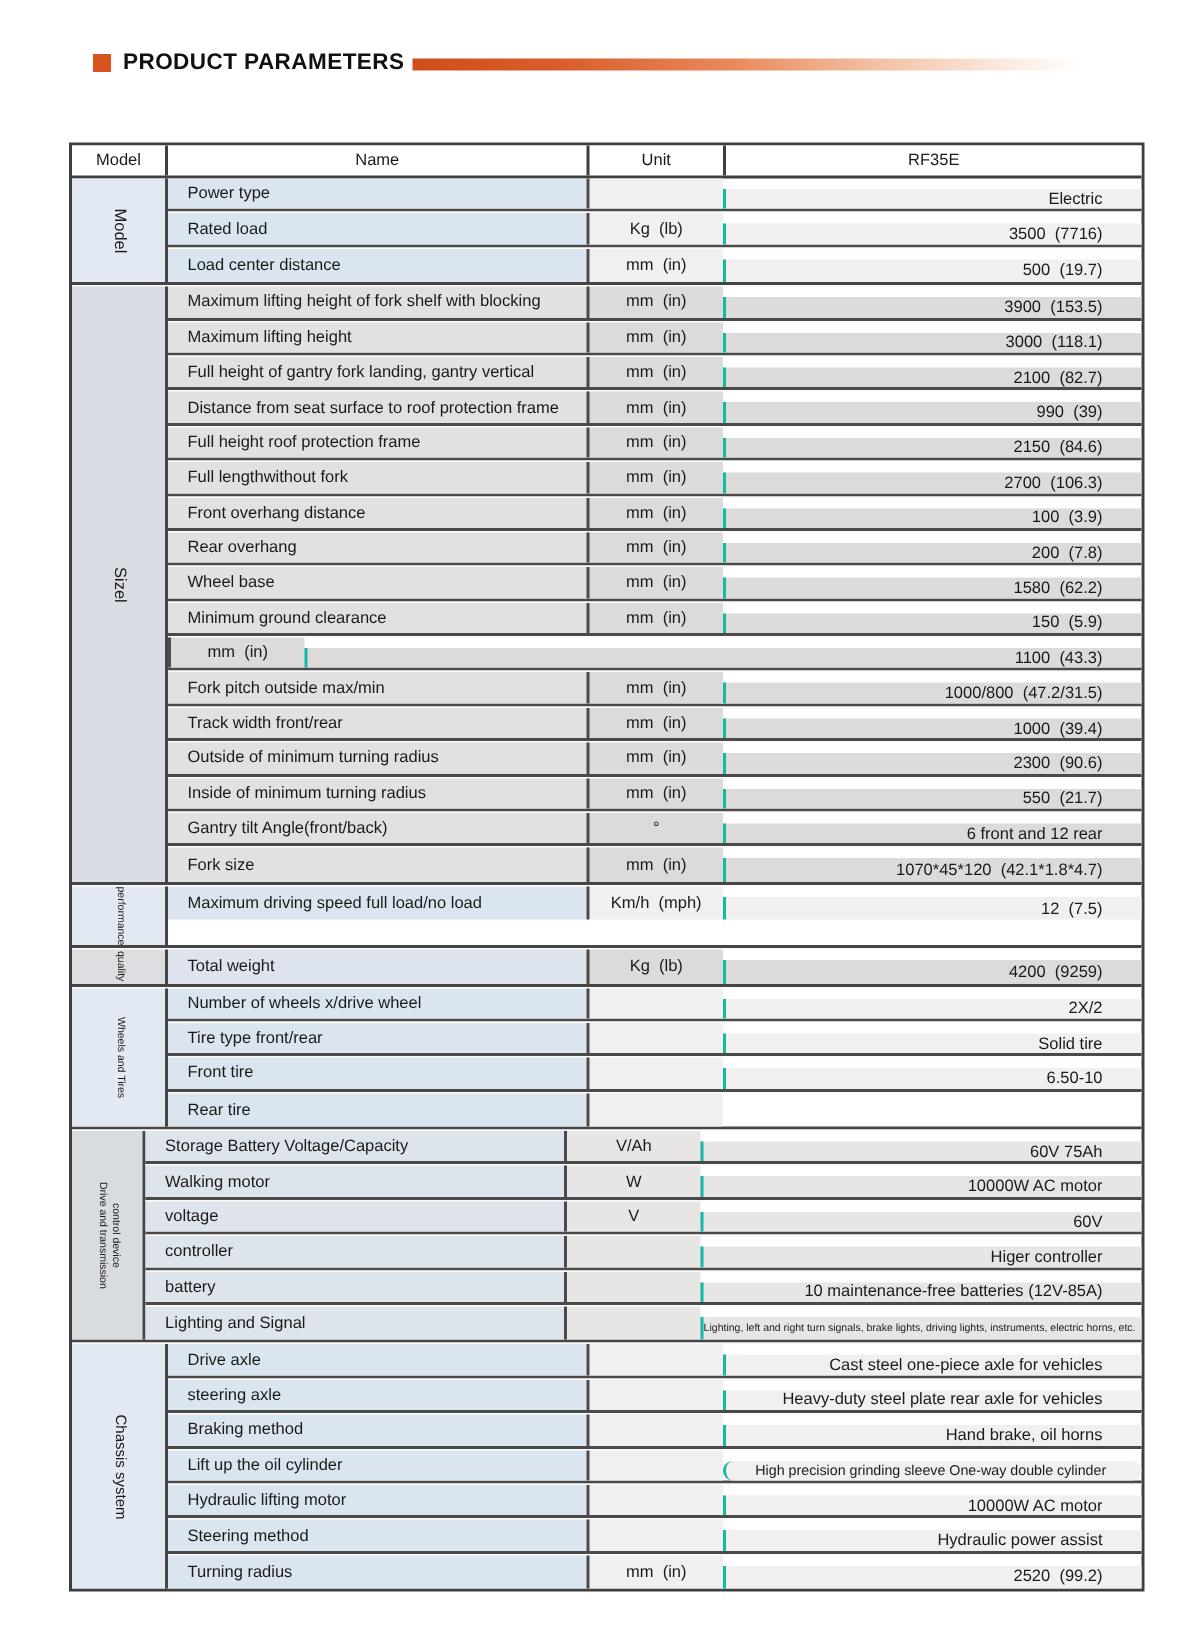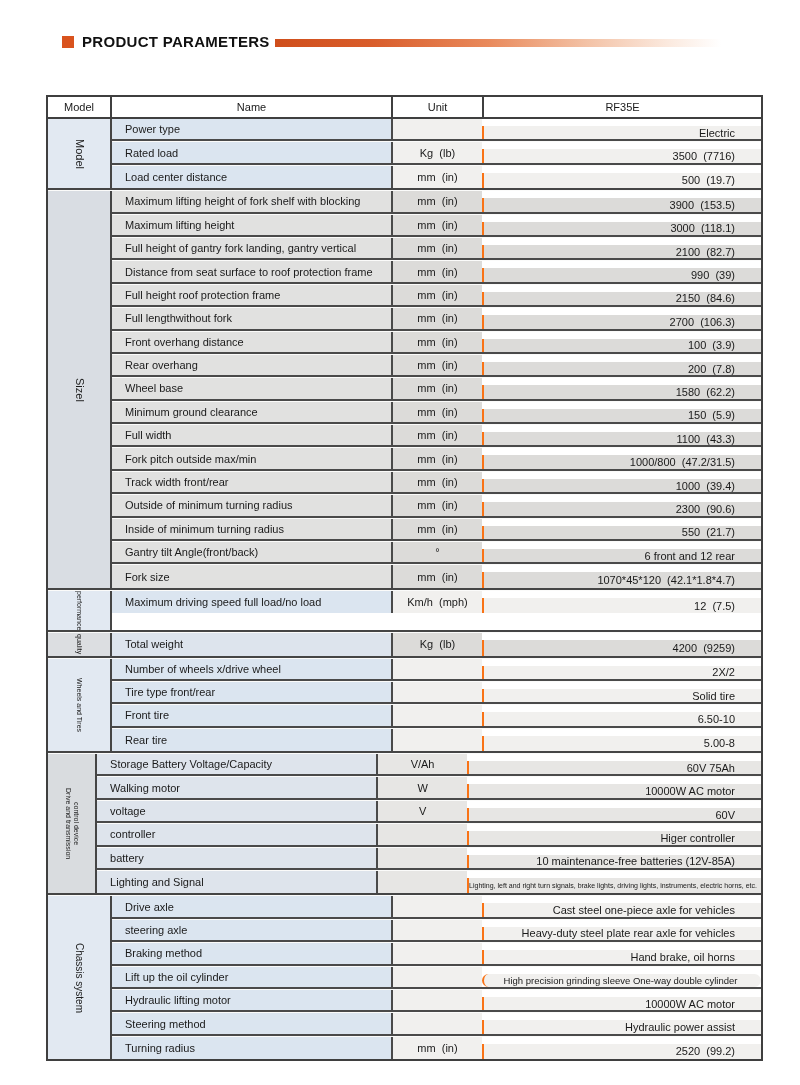--- a/index.html
+++ b/index.html
@@ -31,21 +31,21 @@
   .lbl-md { font-size:11px; }
   .lbl-sm { font-size:10px; }
   .lbl-xs { font-size:7px; }
   .rows { flex:1; border-left:2px solid #454545; display:flex; flex-direction:column; }
   .t-row { display:flex; height:22.4px; border-bottom:2px solid #4a4a4a;text-align:center; }
   .t-row:last-child { border-bottom:none; }
   .t-row + .t-row { border-top:1px solid #fbfbfa; height:23.4px; }
   .cell { display:flex; align-items:center; font-size:11px; white-space:pre; }
   .cell-name  { width:279px; padding-left:13px; }
   .cell-unit  { width:91px; border-left:2px solid #4a4a4a; justify-content:center; }
-  .cell-value { flex:1; border-left:2px solid #f97316; justify-content:flex-end; padding-right:26px;margin-top:7px; }
+  .cell-value { flex:1; border-left:2px solid #14b8a6; justify-content:flex-end; padding-right:26px;margin-top:7px; }
   .cell-value.v-xs { font-size:7px; justify-content:center; padding-right:4px; }
   .cell-value.v-sm { font-size:9.5px; justify-content:center; padding-right:4px;border-radius:10px; }
 
   
   .tone-blue .group-label { background:#e2e9f2; }
   .tone-blue .cell-name   { background:#dbe5f0; }
   .tone-blue .cell-unit, .tone-blue .cell-value { background:#f1f0ee; }
 
   .tone-gray .group-label { background:#d9dde3; }
   .tone-gray .cell-name   { background:#e1e1e0; }
@@ -149,21 +149,20 @@
               <div class="cell cell-name">Wheel base</div>
               <div class="cell cell-unit">mm  (in)</div>
               <div class="cell cell-value">1580  (62.2)</div>
             </div>
             <div class="t-row">
               <div class="cell cell-name">Minimum ground clearance</div>
               <div class="cell cell-unit">mm  (in)</div>
               <div class="cell cell-value">150  (5.9)</div>
             </div>
             <div class="t-row">
-              <div class="cell cell-name">Full width</div>
               <div class="cell cell-unit">mm  (in)</div>
               <div class="cell cell-value">1100  (43.3)</div>
             </div>
             <div class="t-row">
               <div class="cell cell-name">Fork pitch outside max/min</div>
               <div class="cell cell-unit">mm  (in)</div>
               <div class="cell cell-value">1000/800  (47.2/31.5)</div>
             </div>
             <div class="t-row">
               <div class="cell cell-name">Track width front/rear</div>
@@ -232,21 +231,20 @@
               <div class="cell cell-value">Solid tire</div>
             </div>
             <div class="t-row">
               <div class="cell cell-name">Front tire</div>
               <div class="cell cell-unit"></div>
               <div class="cell cell-value">6.50-10</div>
             </div>
             <div class="t-row">
               <div class="cell cell-name">Rear tire</div>
               <div class="cell cell-unit"></div>
-              <div class="cell cell-value">5.00-8</div>
             </div>
           </div>
         </div>
         <div class="group tone-mixed">
           <div class="group-label">
             <span class="vtext lbl-xs">Drive and  transmission
 control device</span>
           </div>
           <div class="rows">
             <div class="t-row">

